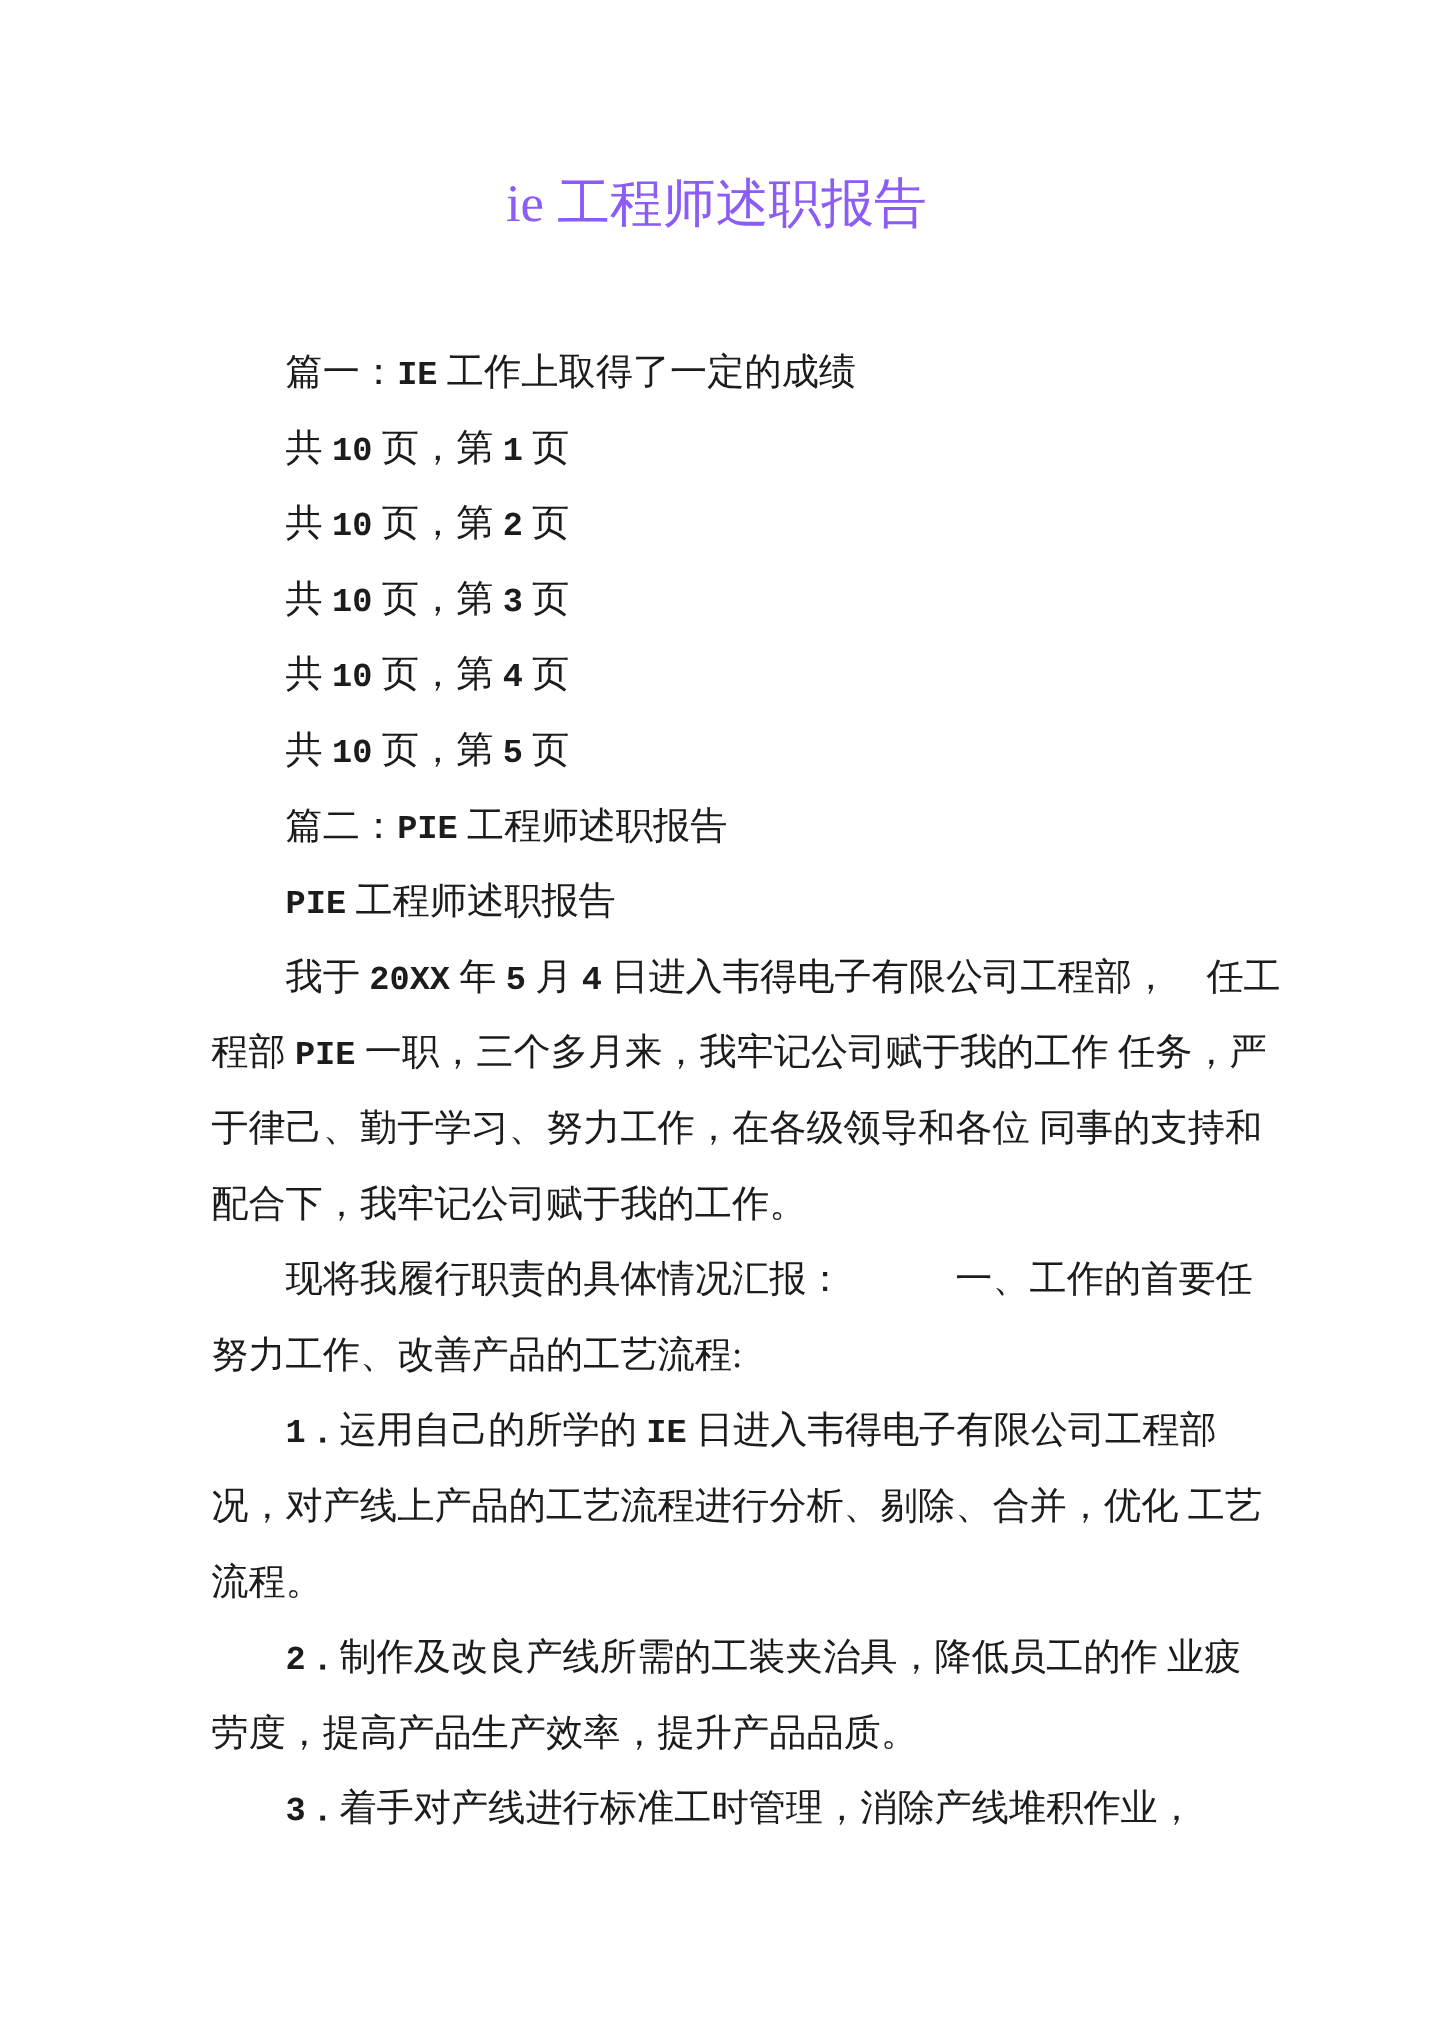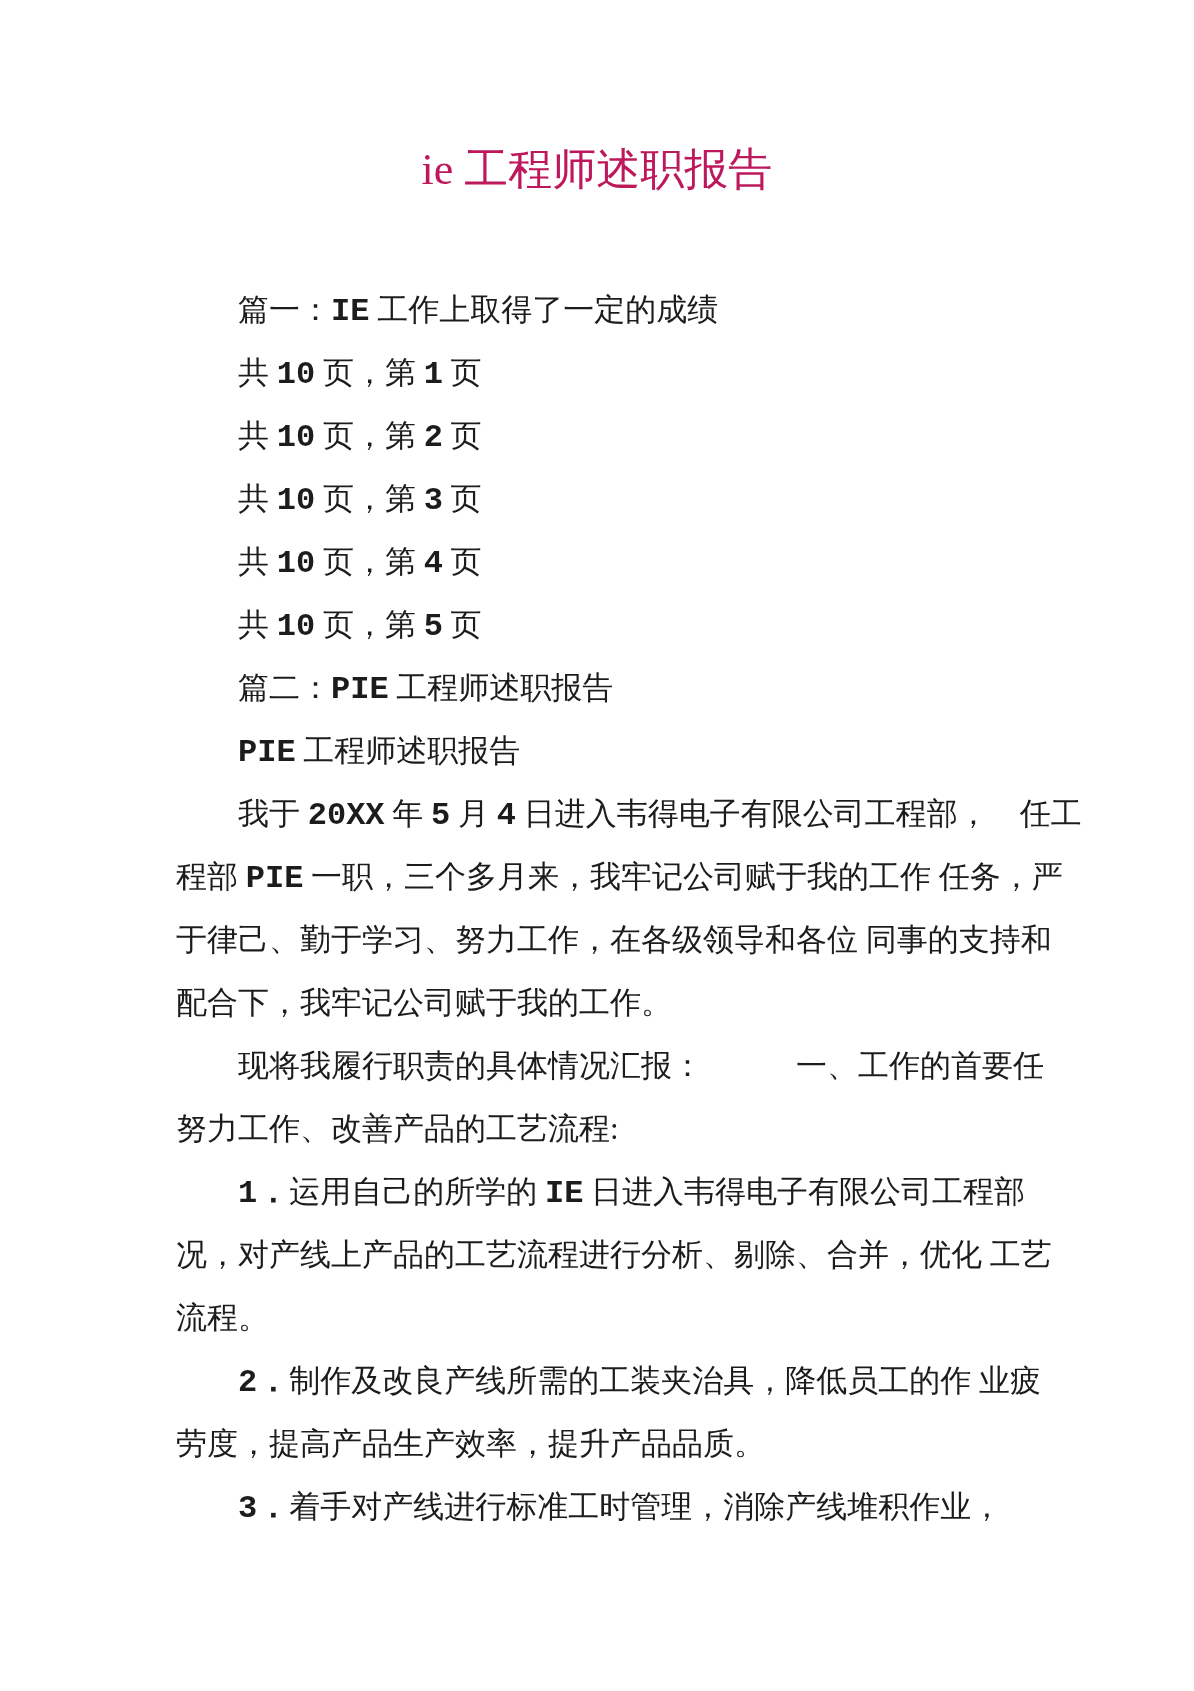--- a/index.html
+++ b/index.html
@@ -15,41 +15,41 @@
     position: absolute;
     left: 0;
     top: 138px;
     width: 1194px;
     height: 64px;
     line-height: 64px;
     text-align: center;
     font-size: 44px;
     font-weight: normal;
     margin: 0;
-    color: #be185d;
+    color: #8b5cf6;
     white-space: pre;
   }
   .doc-body {
     position: absolute;
     left: 176px;
     top: 278px;
     width: 880px;
     color: #1c1c1c;
   }
   .line {
     height: 63px;
     line-height: 63px;
     font-size: 31px;
     white-space: pre;
   }
   .line.indent { padding-left: 62px; }
   .run-latin {
     font-family: "Liberation Mono", "DejaVu Sans Mono", monospace;
     font-weight: bold;
-    font-size: 32px;
+    font-size: 28px;
     margin-top: 18px;
   }
 </style>
 </head>
 <body>
 
 <div class="page" style="background: rgb(255, 255, 255); color: rgb(28, 28, 28);">
   <h1 class="doc-title">ie 工程师述职报告</h1>
   <div class="doc-body">
       <div class="line indent"><span>篇一：</span><span class="run-latin">IE</span><span> 工作上取得了一定的成绩</span></div>

